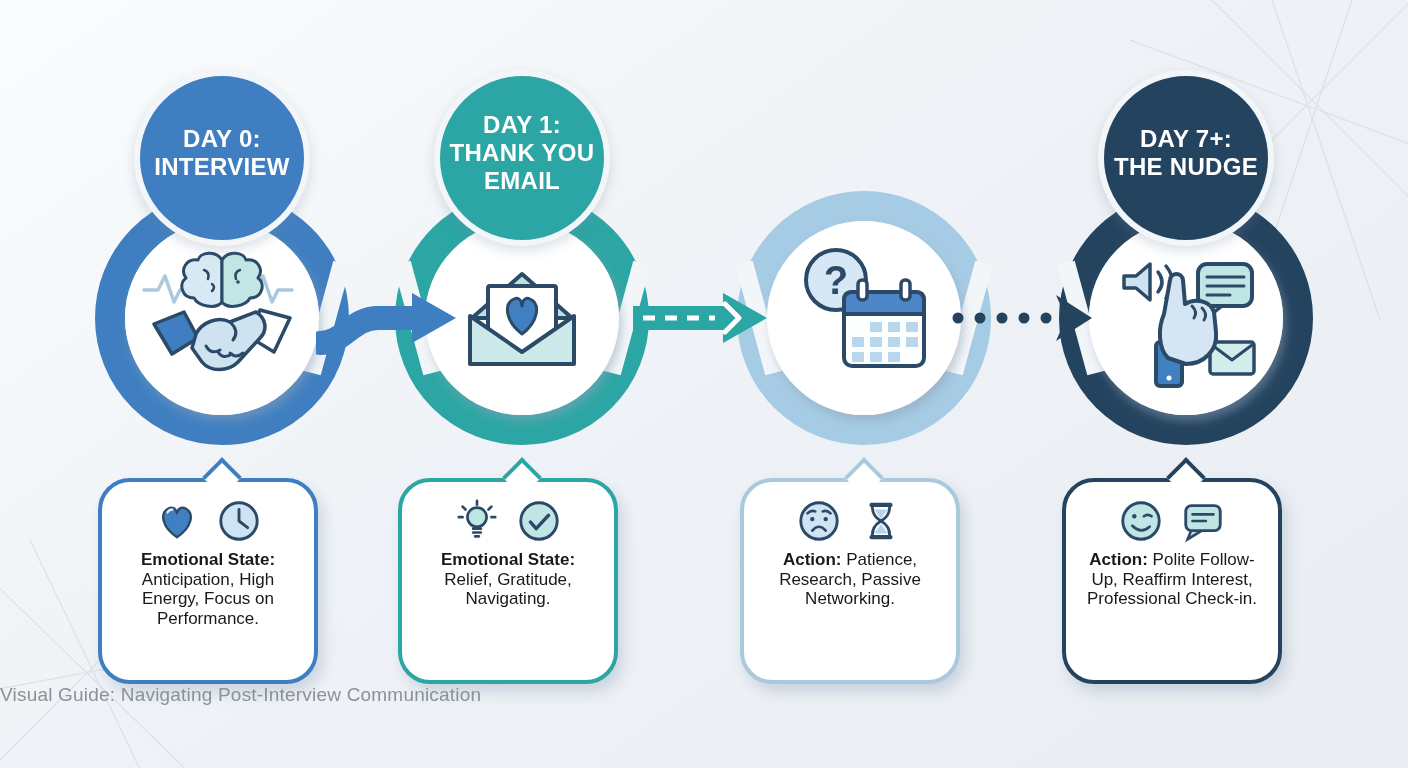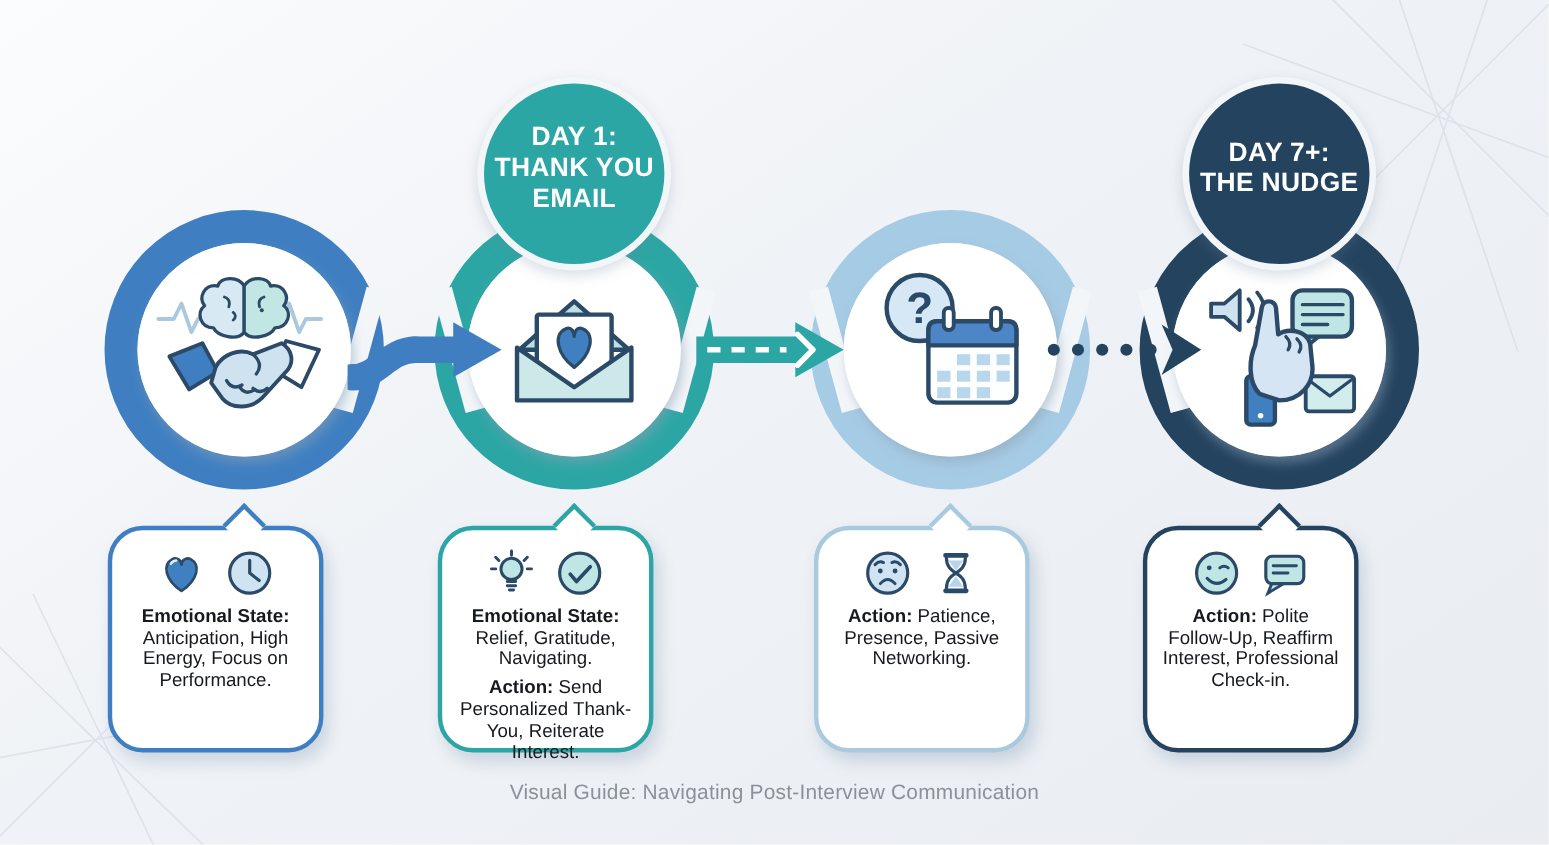--- a/index.html
+++ b/index.html
@@ -15,36 +15,36 @@
     position:absolute;left:62px;top:70px;width:176px;height:176px;
     border-radius:50%;border:6px solid #f3f6f9;box-sizing:border-box;
     display:flex;align-items:center;justify-content:center;z-index:2;
     box-shadow:0 5px 12px rgba(110,135,160,.25);
   }
   .stage-title{
     white-space:pre-line;text-align:center;color:#ffffff;font-weight:bold;
     font-size:24px;line-height:1.16;letter-spacing:.3px;padding-bottom:10px;
   }
   .callout{
-    position:absolute;left:26px;top:478px;width:196px;height:206px;
+    position:absolute;left:26px;top:478px;width:220px;height:206px;
     background:#ffffff;border:4px solid;border-radius:32px;box-sizing:border-box;
     z-index:3;box-shadow:5px 8px 14px rgba(115,140,168,.28);
     padding:10px 14px 0;text-align:center;
   }
   .pointer{
     position:absolute;left:136px;top:463px;width:28px;height:28px;
     background:#ffffff;border-left:4px solid;border-top:4px solid;
     transform:rotate(45deg);z-index:4;box-sizing:border-box;
   }
   .callout-icons{display:flex;justify-content:center;gap:16px;margin:6px 0 2px;}
   .callout p{margin:6px 0;font-size:17px;line-height:1.16;color:#16191d;}
   .b{font-weight:bold;}
   .arrow-svg{position:absolute;top:273px;z-index:5;}
   #caption{
-    position:absolute;left:0;top:710px;width:100%;text-align:center;
+    position:absolute;left:0;top:684px;width:100%;text-align:left;
     font-size:19px;color:#8b9199;z-index:1;letter-spacing:.2px;
   }
 </style>
 </head>
 <body>
 
 <div id="canvas">
 
   <svg width="0" height="0" style="position:absolute">
     <defs>
@@ -85,20 +85,24 @@
           <circle cx="96" cy="42" r="1.8" fill="#2b4a68" stroke="none"></circle>
         </g>
         <g stroke="#2b4a68" stroke-width="3.5">
           <path d="M12,84 L42,72 L56,98 L30,114 Z" fill="#3f7fc1"></path>
           <path d="M148,78 L118,70 L106,96 L132,112 Z" fill="#ffffff"></path>
           <path d="M54,94 C60,82 76,76 88,82 L114,72 C124,78 126,90 118,98 L96,122 C86,132 68,132 60,122 L50,108 Z" fill="#cfe2ef"></path>
           <path d="M64,106 q5,9 14,4 M76,112 q5,8 14,2 M88,113 q6,6 13,0 M88,82 q10,9 3,18" fill="none" stroke-width="3"></path>
         </g>
       </g>
     </svg>
+    <div class="label-circle" style="background:#3f7fc1">
+      <div class="stage-title">DAY 0:
+INTERVIEW</div>
+    </div>
     <div class="pointer" style="border-color:#3f7fc1"></div>
     <div class="callout" style="border-color:#3f7fc1">
       <div class="callout-icons">
         <svg width="46" height="46" viewBox="0 0 48 48">
           <path d="M24,41 C8,30 6,16 15,11 C20,8 24,13 24,16 C24,13 28,8 33,11 C42,16 40,30 24,41 Z" fill="#4080c0" stroke="#2b4a68" stroke-width="2.5" stroke-linejoin="round"></path>
           <path d="M14,15 q2,-3 5,-3" stroke="#dcebf7" stroke-width="2.5" fill="none" stroke-linecap="round"></path>
         </svg>
         <svg width="46" height="46" viewBox="0 0 48 48">
           <circle cx="24" cy="24" r="19" fill="#cfe3f2" stroke="#2b4a68" stroke-width="3"></circle>
           <path d="M24,12 V24 L33,31" stroke="#2b4a68" stroke-width="3" fill="none" stroke-linecap="round" stroke-linejoin="round"></path>
@@ -135,21 +139,20 @@
             <path d="M20,32 h8 M20,36 h8 M22,40 h4" fill="none"></path>
             <path d="M24,3 v4 M9,9 l3,3 M39,9 l-3,3 M5,20 h4 M39,20 h4" fill="none"></path>
           </g>
         </svg>
         <svg width="46" height="46" viewBox="0 0 48 48">
           <circle cx="24" cy="24" r="19" fill="#bfe5e4" stroke="#2b4a68" stroke-width="3"></circle>
           <path d="M15,25 l6,7 l13,-14" stroke="#2b4a68" stroke-width="3.5" fill="none" stroke-linecap="round" stroke-linejoin="round"></path>
         </svg>
       </div>
       <p><span class="b">Emotional State:</span> <span>Relief, Gratitude, Navigating.</span></p>
-      <p><span class="b">Action:</span> <span>Send Personalized Thank-You, Reiterate Interest.</span></p>
     </div>
   </div>
 
   <div class="stage" style="left:714px">
     <svg class="ring-svg" width="300" height="300">
       <circle cx="150" cy="150" r="112" fill="none" stroke="#a6cbe4" stroke-width="30"></circle>
       <line x1="30" y1="95" x2="60" y2="205" stroke="#f3f6f9" stroke-width="18"></line>
       <line x1="270" y1="95" x2="240" y2="205" stroke="#f3f6f9" stroke-width="18"></line>
       <circle cx="150" cy="150" r="97" fill="#ffffff" filter="url(#innershadow)"></circle>
       <g transform="translate(72,70)" stroke-linejoin="round" stroke-linecap="round">
@@ -187,25 +190,25 @@
           <path d="M12,16 q4,-4 8,-2 M36,16 q-4,-4 -8,-2 M17,34 q7,-8 14,0" stroke="#2b4a68" stroke-width="2.8" fill="none" stroke-linecap="round"></path>
         </svg>
         <svg width="46" height="46" viewBox="0 0 48 48">
           <rect x="12" y="5" width="24" height="4.5" rx="2" fill="#2b4a68"></rect>
           <rect x="12" y="38.5" width="24" height="4.5" rx="2" fill="#2b4a68"></rect>
           <path d="M17,12 L31,12 L24,22 Z" fill="#b8d4ea"></path>
           <path d="M24,27 L31,37 L17,37 Z" fill="#b8d4ea"></path>
           <path d="M15,9.5 C15,19 21,22 24,24 C21,26 15,29 15,38.5 M33,9.5 C33,19 27,22 24,24 C27,26 33,29 33,38.5" stroke="#2b4a68" stroke-width="3" fill="none" stroke-linecap="round"></path>
         </svg>
       </div>
-      <p><span class="b">Action:</span> <span>Patience, Presence, Passive Networking.</span></p>
-    </div>
-  </div>
-
-  <div class="stage" style="left:1013px">
+      <p><span class="b">Action:</span> <span>Patience, Research, Passive Networking.</span></p>
+    </div>
+  </div>
+
+  <div class="stage" style="left:1036px">
     <svg class="ring-svg" width="300" height="300">
       <circle cx="150" cy="150" r="112" fill="none" stroke="#24435f" stroke-width="30"></circle>
       <line x1="30" y1="95" x2="60" y2="205" stroke="#f3f6f9" stroke-width="18"></line>
       <circle cx="150" cy="150" r="97" fill="#ffffff" filter="url(#innershadow)"></circle>
       <g transform="translate(70,72)" stroke-linejoin="round" stroke-linecap="round">
         <g stroke="#2b4a68" stroke-width="3.5">
           <path d="M18,36 L30,36 L44,24 L44,60 L30,48 L18,48 Z" fill="#cfe2f0"></path>
           <path d="M52,32 q8,10 0,20 M60,26 q13,16 0,32" fill="none"></path>
         </g>
         <g stroke="#2b4a68">

